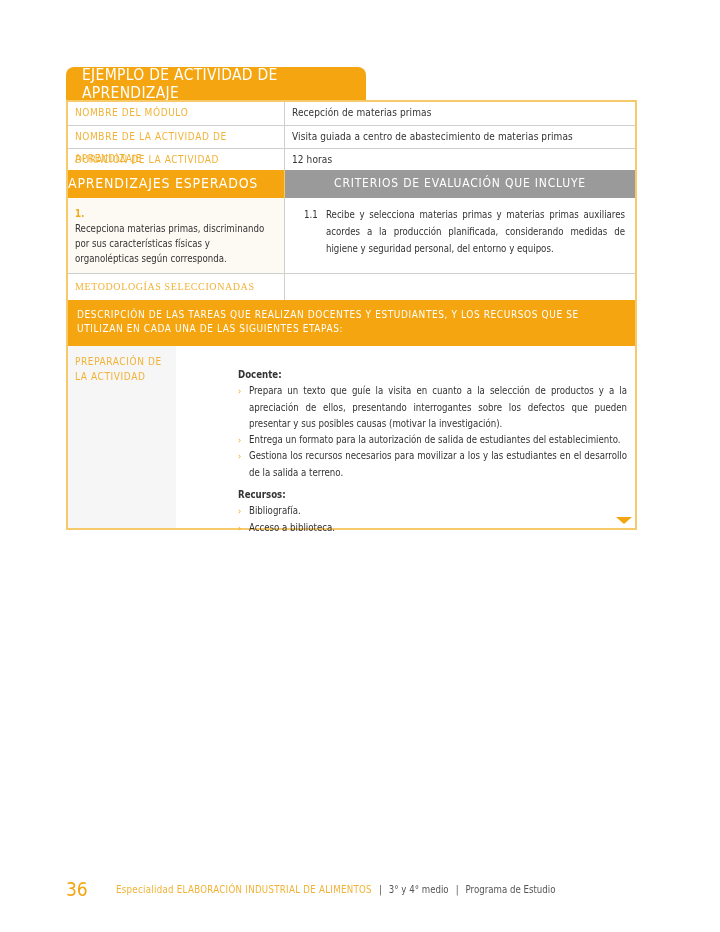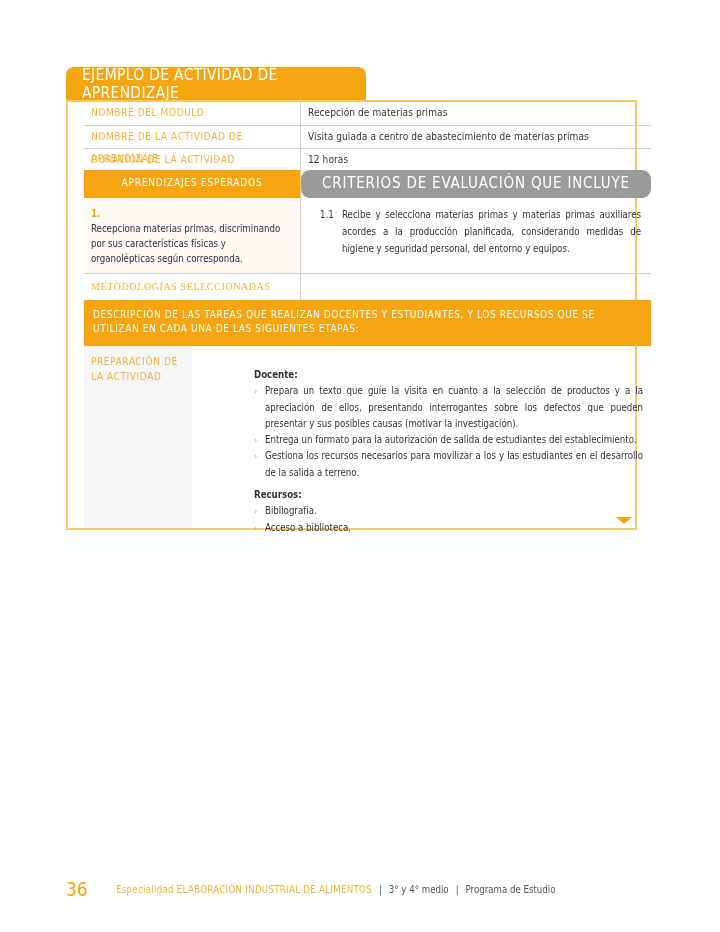--- a/index.html
+++ b/index.html
@@ -8,28 +8,28 @@
     position: absolute; left: 66px; top: 67px; width: 300px; height: 34px;
     background: #f4a50f; border-radius: 8px 8px 0 0;
     color: #fff; font-size: 15.5px; letter-spacing: 0.3px;
     display: flex; align-items: center; padding-left: 16px; box-sizing: border-box;
     font-family: "DejaVu Sans", sans-serif; font-stretch: condensed;
   }
   .frame {
     position: absolute; left: 66px; top: 100px; width: 571px; height: 430px;
     border: 2px solid #f6c96a; box-sizing: border-box; background: #fff;
   }
-  .row { position: absolute; left: 16px; display: flex; box-sizing: border-box; }
+  .row { position: absolute; left: 0; display: flex; box-sizing: border-box; }
   .cell-l { width: 217px; box-sizing: border-box; border-right: 1px solid #cfcfcf; }
   .cell-r { flex: 1; box-sizing: border-box; }
   .label-orange { color: #f2b235; font-size: 10px; letter-spacing: 0.6px; padding-left: 7px; line-height: 22px; }
   .val { font-size: 10px; padding-left: 7px; line-height: 22px; color: #333; letter-spacing: 0.1px; }
   .hline { border-bottom: 1px solid #cfcfcf; }
-  .hdr-o { background: #f4a50f; color: #fff; text-align: center; font-size: 10px; letter-spacing: 0.8px; line-height: 26px; }
-  .hdr-g { background: #9a9a9a; color: #fff; text-align: center; font-size: 15px; letter-spacing: 0.8px; line-height: 26px; border-radius: 9px; }
+  .hdr-o { background: #f4a50f; color: #fff; text-align: left; font-size: 14px; letter-spacing: 0.8px; line-height: 26px; }
+  .hdr-g { background: #9a9a9a; color: #fff; text-align: center; font-size: 12px; letter-spacing: 0.8px; line-height: 26px; }
   .ae { background: #fdfaf4; padding: 8px 8px 6px 7px; font-size: 9.6px; line-height: 15px; color: #333; }
   .ae .num { color: #f2a91c; font-weight: bold; }
   .crit { padding: 8px 10px 6px 7px; font-size: 9.6px; line-height: 17px; color: #333; display: flex; text-align: justify; margin-left: 12px; }
   .crit .cn { width: 22px; flex-shrink: 0; }
   .desc { background: #f4a50f; color: #fff; font-size: 10px; letter-spacing: 0.6px; line-height: 14px; padding: 8px 10px 6px 9px; }
   .stage-l { width: 108px; background: #f6f6f6; color: #f2b235; font-size: 10px; letter-spacing: 0.6px; line-height: 15px; padding: 8px 6px 0 7px; box-sizing: border-box; }
   .stage-r { flex: 1; padding: 21px 8px 0 7px; font-size: 9.6px; line-height: 16.3px; color: #333; margin-left: 33px; }
   .stage-r .sub { font-weight: bold; color: #333; margin-bottom: 0; }
   .bullet { display: flex; text-align: justify; }
   .bullet .b { color: #f4a50f; width: 11px; flex-shrink: 0; font-size: 9px; }

